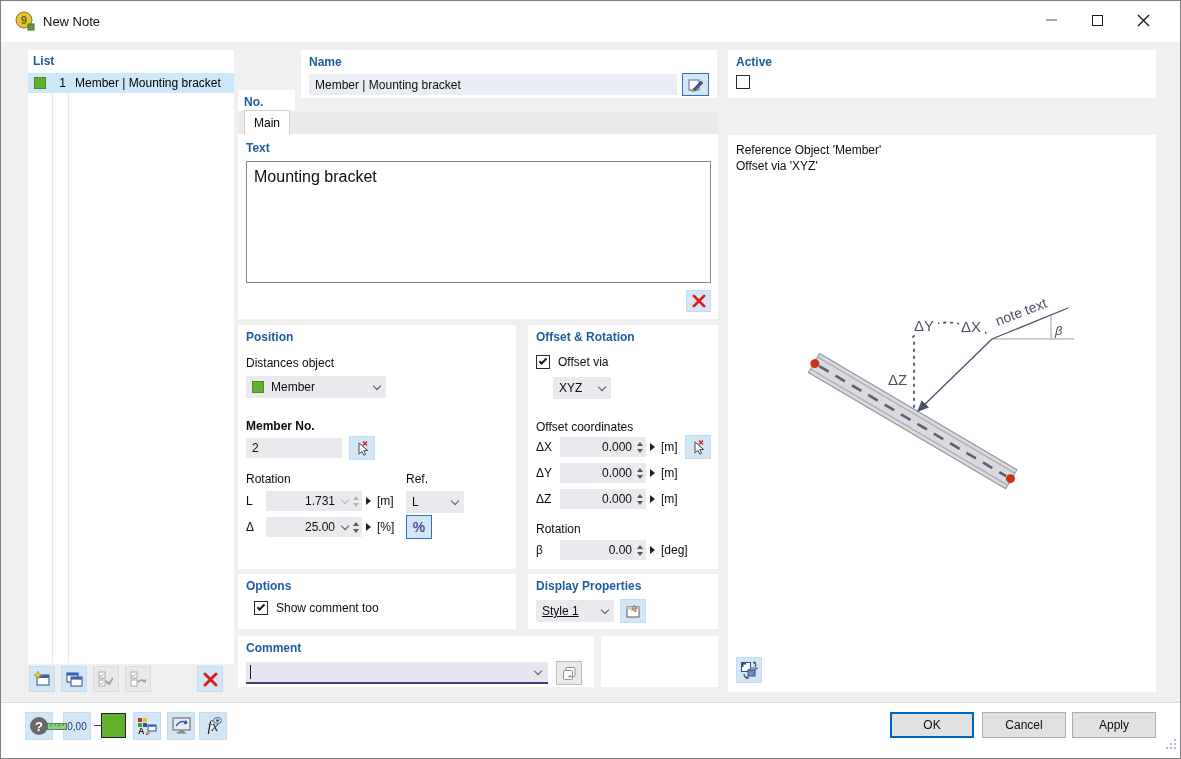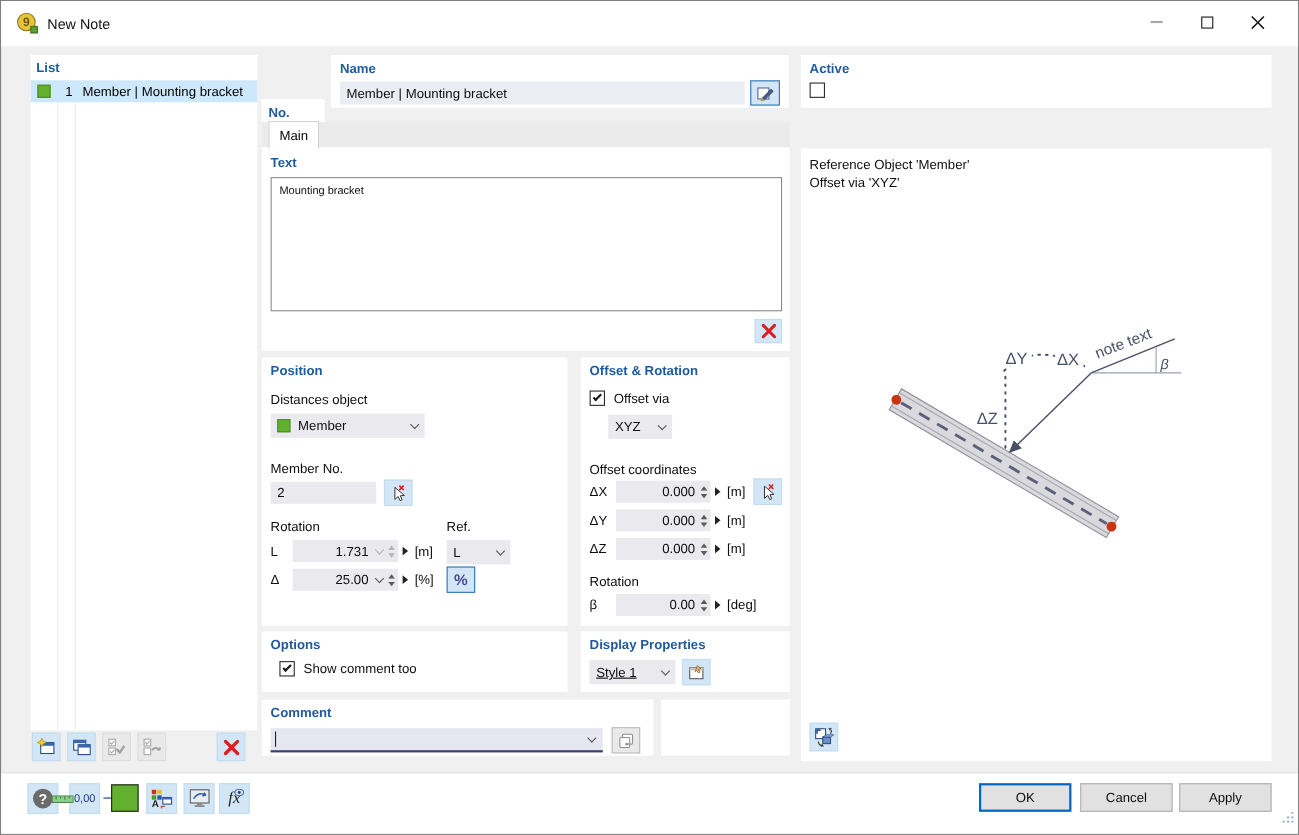--- a/index.html
+++ b/index.html
@@ -139,37 +139,37 @@
   <div class="panel" style="left:727px; top:49px; width:428px; height:48px;">
     <span class="lbl blue-lbl" style="left:8px; top:5px;">Active</span>
     <span class="cb" style="position:absolute; left:8px; top:25px;"></span>
   </div>
 
   <div class="tabstrip" style="left:237px; top:110px; width:480px; height:23px;"></div>
   <div class="tab" style="left:243px; top:109px; width:46px; height:25px; z-index:2;">Main</div>
 
   <div class="panel" style="left:237px; top:133px; width:480px; height:185px;">
     <span class="lbl blue-lbl" style="left:8px; top:7px;">Text</span>
-    <div style="position:absolute; left:8px; top:27px; width:465px; height:122px; border:1px solid #8a8a8a; background:#fff; font-size:10px; padding:6px 7px; color:#0d0d0d;">Mounting bracket</div>
+    <div style="position:absolute; left:8px; top:27px; width:465px; height:122px; border:1px solid #8a8a8a; background:#fff; font-size:16px; padding:6px 7px; color:#0d0d0d;">Mounting bracket</div>
     <button class="ibtn" style="left:448px; top:156px; width:25px; height:22px;">
       <svg width="14" height="14" viewBox="0 0 15 15">
           <path d="M2,2 L13,13 M13,2 L2,13" stroke="#e01b1b" stroke-width="3" stroke-linecap="round"></path>
         </svg>
     </button>
   </div>
 
   <div class="panel" style="left:237px; top:324px; width:278px; height:244px;">
     <span class="grp-title">Position</span>
     <span class="lbl" style="left:8px; top:31px;">Distances object</span>
     <div class="ddl" style="position:absolute; left:8px; top:51px; width:140px;">
       <span class="swatch" style="margin-right:7px;"></span>
       <span>Member</span>
       <span class="chev" style="margin-left:auto;"></span>
     </div>
-    <span class="lbl" style="left:8px; top:94px;">Member No.</span>
+    <span class="lbl" style="left:8px; top:94px;font-weight:bold;">Member No.</span>
     <div class="field" style="position:absolute; left:8px; top:113px; width:96px; height:20px; padding-left:6px;">2</div>
     <button class="ibtn" style="left:111px; top:111px; width:26px; height:24px;">
       <svg width="15" height="16" viewBox="0 0 15 16">
           <path d="M4,3 L4,14 L7,11.4 L8.8,15.2 L10.6,14.3 L8.9,10.7 L12.6,10.4 Z" fill="#fff" stroke="#333" stroke-width="0.9"></path>
           <path d="M8,1.5 L12,5.5 M12,1.5 L8,5.5" stroke="#e01b1b" stroke-width="1.4"></path>
         </svg>
     </button>
     <span class="lbl" style="left:8px; top:147px;">Rotation</span>
     <span class="lbl" style="left:168px; top:147px;">Ref.</span>
 

